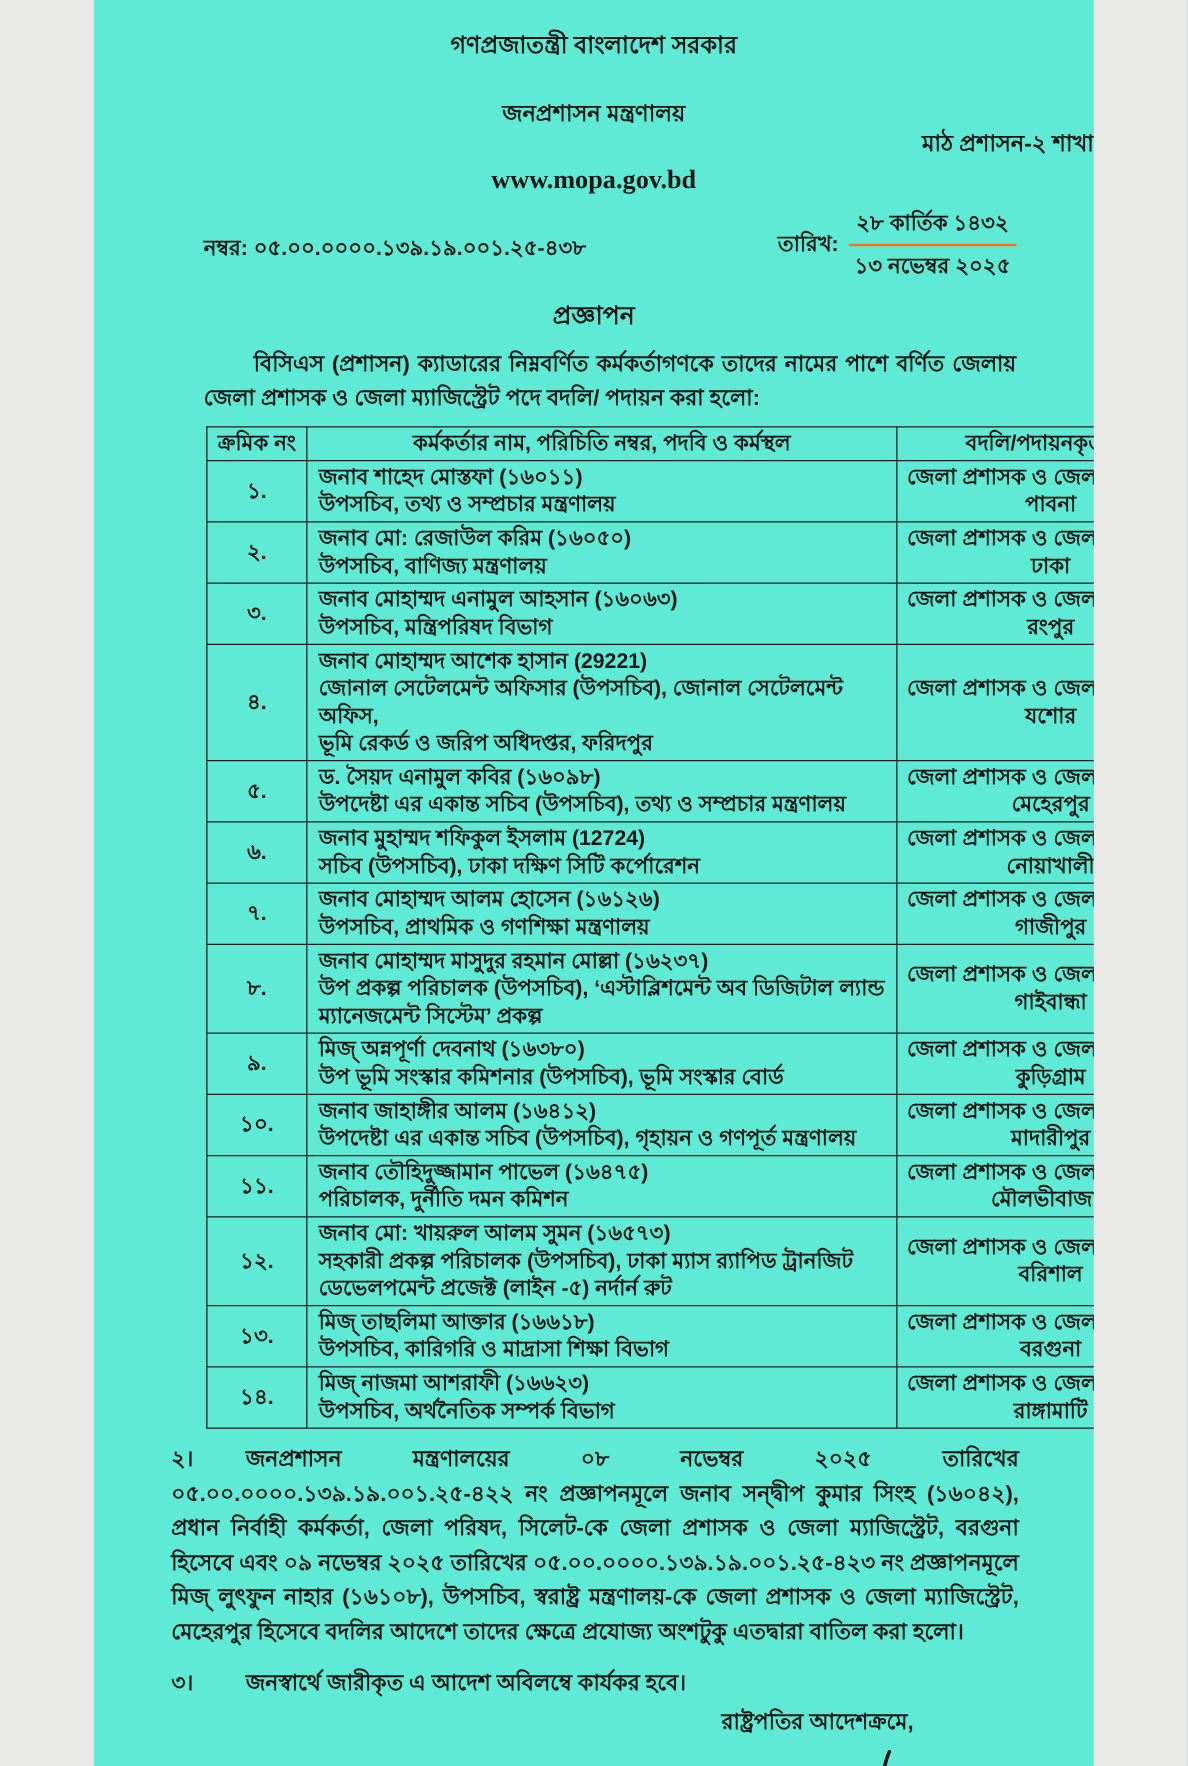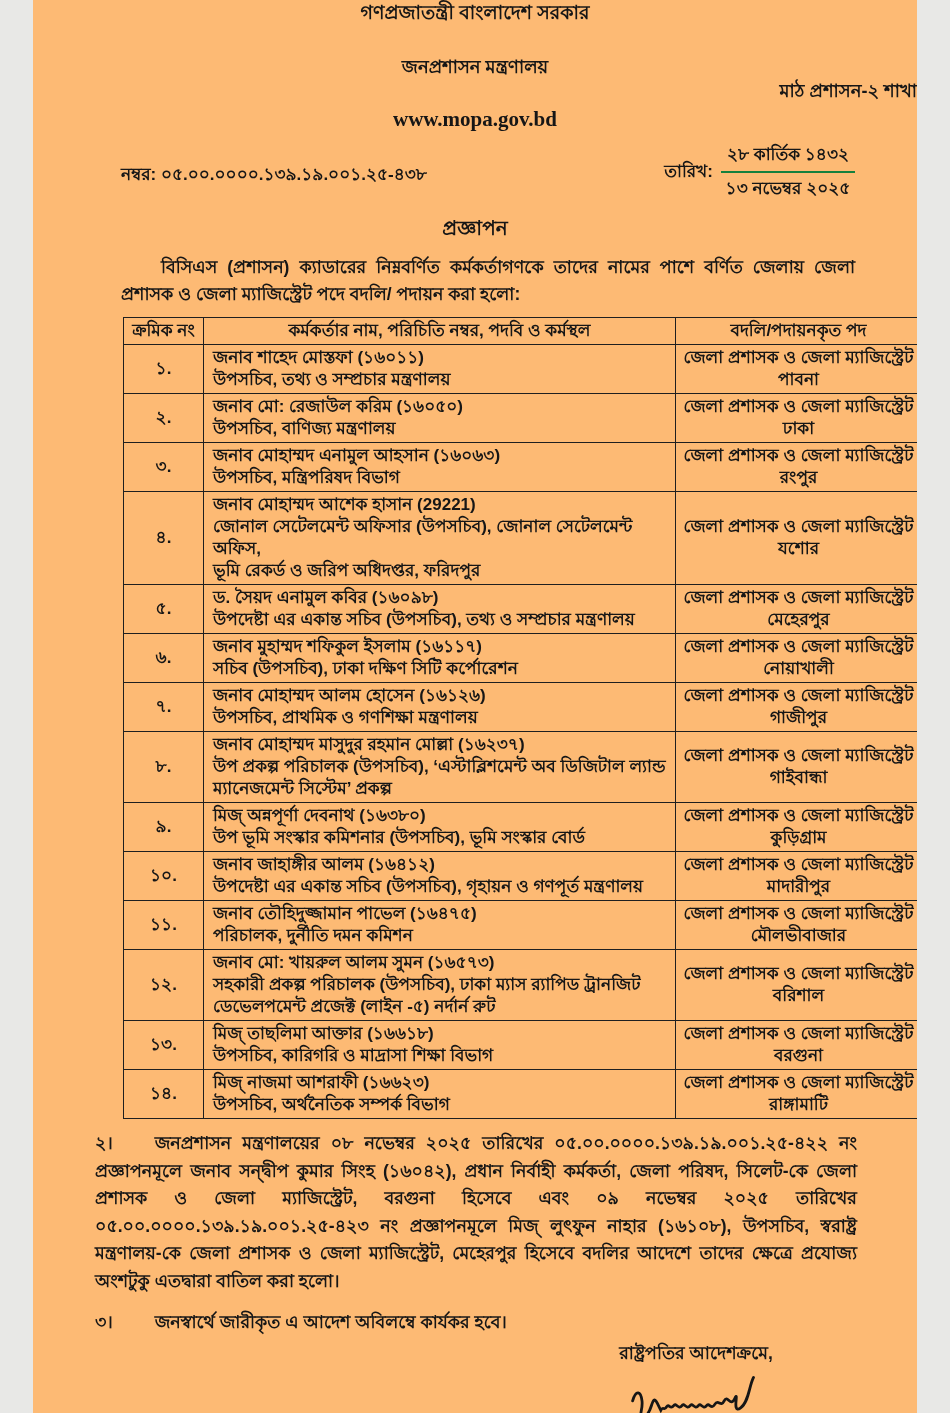--- a/index.html
+++ b/index.html
@@ -1,47 +1,47 @@
 <!DOCTYPE html>
 <html lang="bn"><head>
 <meta charset="utf-8">
 <style>
   * { margin: 0; padding: 0; box-sizing: border-box; }
   html, body { background: #e8e8e6; }
   .page {
-    width: 884px;
+    width: 800px;
     height: 1413px;
     margin: 0 auto;
-    background: #fdba74;
+    background: #5eead4;
     color: #161616;
     font-family: "Liberation Sans", "DejaVu Sans", sans-serif;
     font-weight: 600;
     overflow: hidden;
     position: relative;
-    padding-top: 0;
+    padding-top: 24px;
   }
   
   .doc-header { text-align: center; line-height: 1.32; }
   .doc-header .l1 { font-size: 19px; font-weight: 700; }
   .doc-header .l2 { font-size: 18px; font-weight: 700; margin-top: 31px; }
   .doc-header .l3 { font-size: 18px; font-weight: 700; text-align: right; }
   .doc-header .site {
     font-size: 21px; font-weight: 700;
     font-family: "Liberation Serif", "DejaVu Serif", serif;
     margin-top: 2px;
   }
   
   .meta-row {
     display: flex; justify-content: space-between; align-items: center;
     margin: 14px 62px 0 88px;
     font-size: 17px; font-weight: 700;
   }
   .date-block { display: flex; align-items: center; gap: 8px; margin-top: -6px; }
   .date-frac { display: inline-flex; flex-direction: column; text-align: center; }
-  .date-frac .top { border-bottom: 2px solid #15803d; padding: 0 6px 2px 6px; }
+  .date-frac .top { border-bottom: 2px solid #f97316; padding: 0 6px 2px 6px; }
   .date-frac .bottom { padding-top: 2px; }
   
   .title { text-align: center; font-size: 20px; font-weight: 700; margin-top: 10px; }
   .intro {
     margin: 8px 62px 0 88px;
     font-size: 17.5px; line-height: 27px;
     text-align: justify; text-indent: 40px;
   }
   
   table.transfer {
@@ -165,21 +165,21 @@
     </tr>
         <tr>
       <td class="c-sl">৫.</td>
       <td class="c-off pre">ড. সৈয়দ এনামুল কবির (১৬০৯৮)
 উপদেষ্টা এর একান্ত সচিব (উপসচিব), তথ্য ও সম্প্রচার মন্ত্রণালয়</td>
       <td class="c-post pre">জেলা প্রশাসক ও জেলা ম্যাজিস্ট্রেট
 মেহেরপুর</td>
     </tr>
         <tr>
       <td class="c-sl">৬.</td>
-      <td class="c-off pre">জনাব মুহাম্মদ শফিকুল ইসলাম (১৬১১৭)
+      <td class="c-off pre">জনাব মুহাম্মদ শফিকুল ইসলাম (12724)
 সচিব (উপসচিব), ঢাকা দক্ষিণ সিটি কর্পোরেশন</td>
       <td class="c-post pre">জেলা প্রশাসক ও জেলা ম্যাজিস্ট্রেট
 নোয়াখালী</td>
     </tr>
         <tr>
       <td class="c-sl">৭.</td>
       <td class="c-off pre">জনাব মোহাম্মদ আলম হোসেন (১৬১২৬)
 উপসচিব, প্রাথমিক ও গণশিক্ষা মন্ত্রণালয়</td>
       <td class="c-post pre">জেলা প্রশাসক ও জেলা ম্যাজিস্ট্রেট
 গাজীপুর</td>

